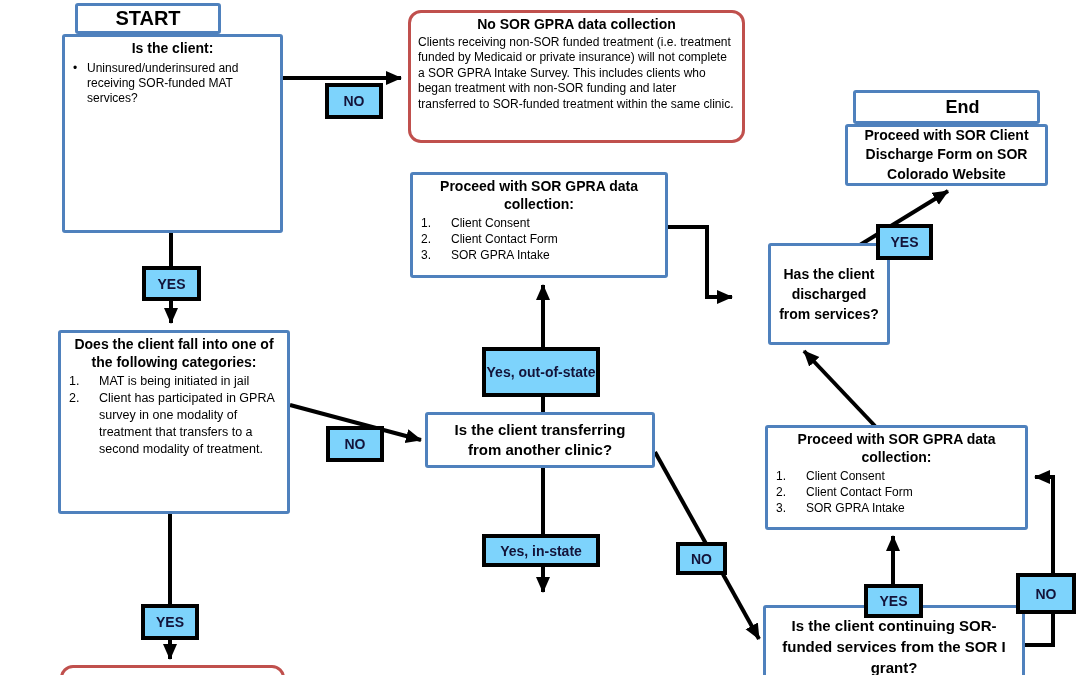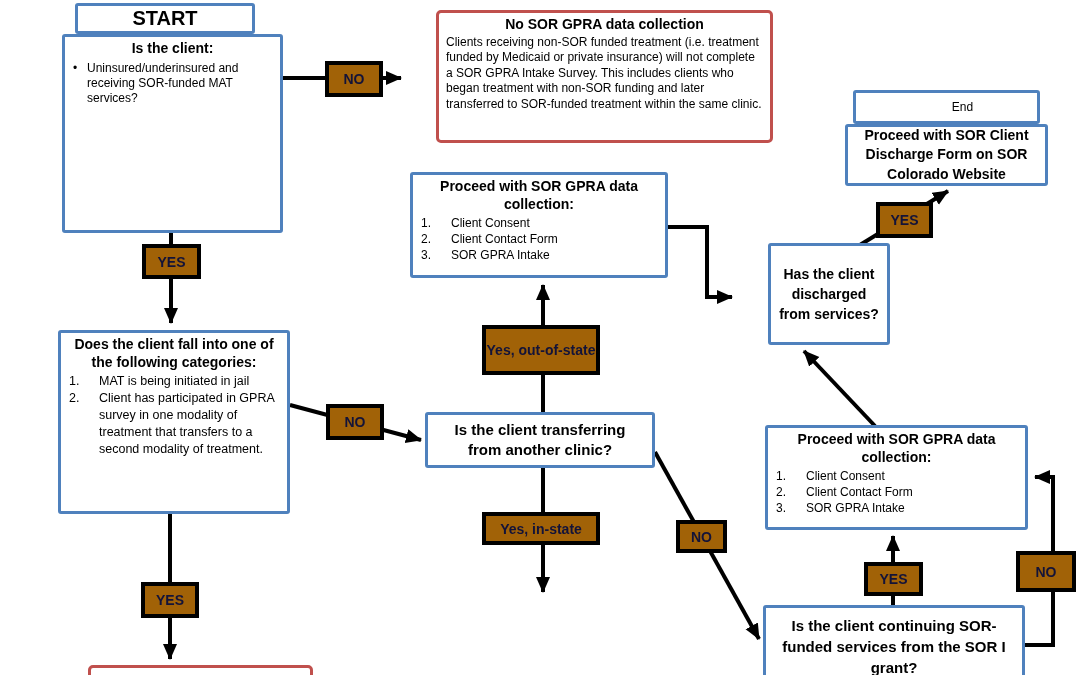--- a/index.html
+++ b/index.html
@@ -1,28 +1,28 @@
 <!DOCTYPE html>
 <html><head>
 <meta charset="utf-8">
 <style>
   html,body{margin:0;padding:0;background:#fff;}
   .canvas{position:relative;width:1080px;height:675px;background:#fff;overflow:hidden;
           font-family:"Liberation Sans",sans-serif;color:#000;}
   svg.connectors{position:absolute;left:0;top:0;z-index:1;}
   .box{position:absolute;background:#fff;border:3px solid #4F81BD;border-radius:3px;
        box-sizing:border-box;z-index:2;}
-  .box.red{border-color:#C0504D;border-radius:5px;margin-left:28px;}
+  .box.red{border-color:#C0504D;border-radius:13px;}
   .box.stack{z-index:4;display:flex;align-items:center;justify-content:center;}
-  .label-box{position:absolute;background:#a16207;border:4px solid #000;box-sizing:border-box;
+  .label-box{position:absolute;background:#7dd3fc;border:4px solid #000;box-sizing:border-box;
        display:flex;align-items:center;justify-content:center;font-weight:bold;font-size:14px;
-       color:#131339;z-index:3;}
+       color:#131339;z-index:3;margin-top:22px;}
   .t-title{font-weight:bold;text-align:center;font-size:14px;line-height:1.25;padding:3px 4px 1px;}
   .t-big{font-weight:bold;font-size:20px;}
-  .t-end{font-weight:normal;font-size:12px;margin-left:32px;}
+  .t-end{font-weight:bold;font-size:18px;margin-left:32px;}
   .t-center{font-weight:bold;text-align:center;font-size:14px;line-height:1.45;
             display:flex;align-items:center;justify-content:center;height:100%;
             box-sizing:border-box;padding:4px 8px;border-radius:6px;}
   .blist{font-size:12px;line-height:1.28;padding:2px 4px 0 5px;}
   .blist .bi{display:flex;}
   .blist .bi::before{content:"\2022";flex:0 0 14px;text-align:left;padding-left:3px;}
   .nlist{font-size:12px;line-height:1.35;padding:1px 2px 0 6px;counter-reset:n;}
   .nlist .ni{display:flex;counter-increment:n;}
   .nlist .ni::before{content:counter(n) ".";flex:0 0 30px;padding-left:2px;}
   .nlist .ni .ntxt{flex:1;}
@@ -48,21 +48,21 @@
       <path d="M543 468 V592" marker-end="url(#arr)"></path>
       <path d="M655 452 L759 639" marker-end="url(#arr)"></path>
       <path d="M668 227 H707 V297 H732" marker-end="url(#arr)"></path>
       <path d="M875 426 L804 351" marker-end="url(#arr)"></path>
       <path d="M855 248 L948 191" marker-end="url(#arr)"></path>
       <path d="M893 605 V536" marker-end="url(#arr)"></path>
       <path d="M1025 645 H1053 V477 H1035" marker-end="url(#arr)"></path>
     </g>
   </svg>
 
-  <div class="box stack" style="left:75px;top:3px;width:180px;height:31px;">
+  <div class="box stack" style="left:75px;top:3px;width:146px;height:31px;">
     <span class="t-big">START</span>
   </div>
   <div class="box" style="left:62px;top:34px;width:221px;height:199px;">
     <div class="t-title">Is the client:</div>
     <div class="blist">
       <div class="bi">
           <span class="ntxt">Uninsured/underinsured and receiving SOR-funded MAT services?</span>
         </div>
     </div>
   </div>

